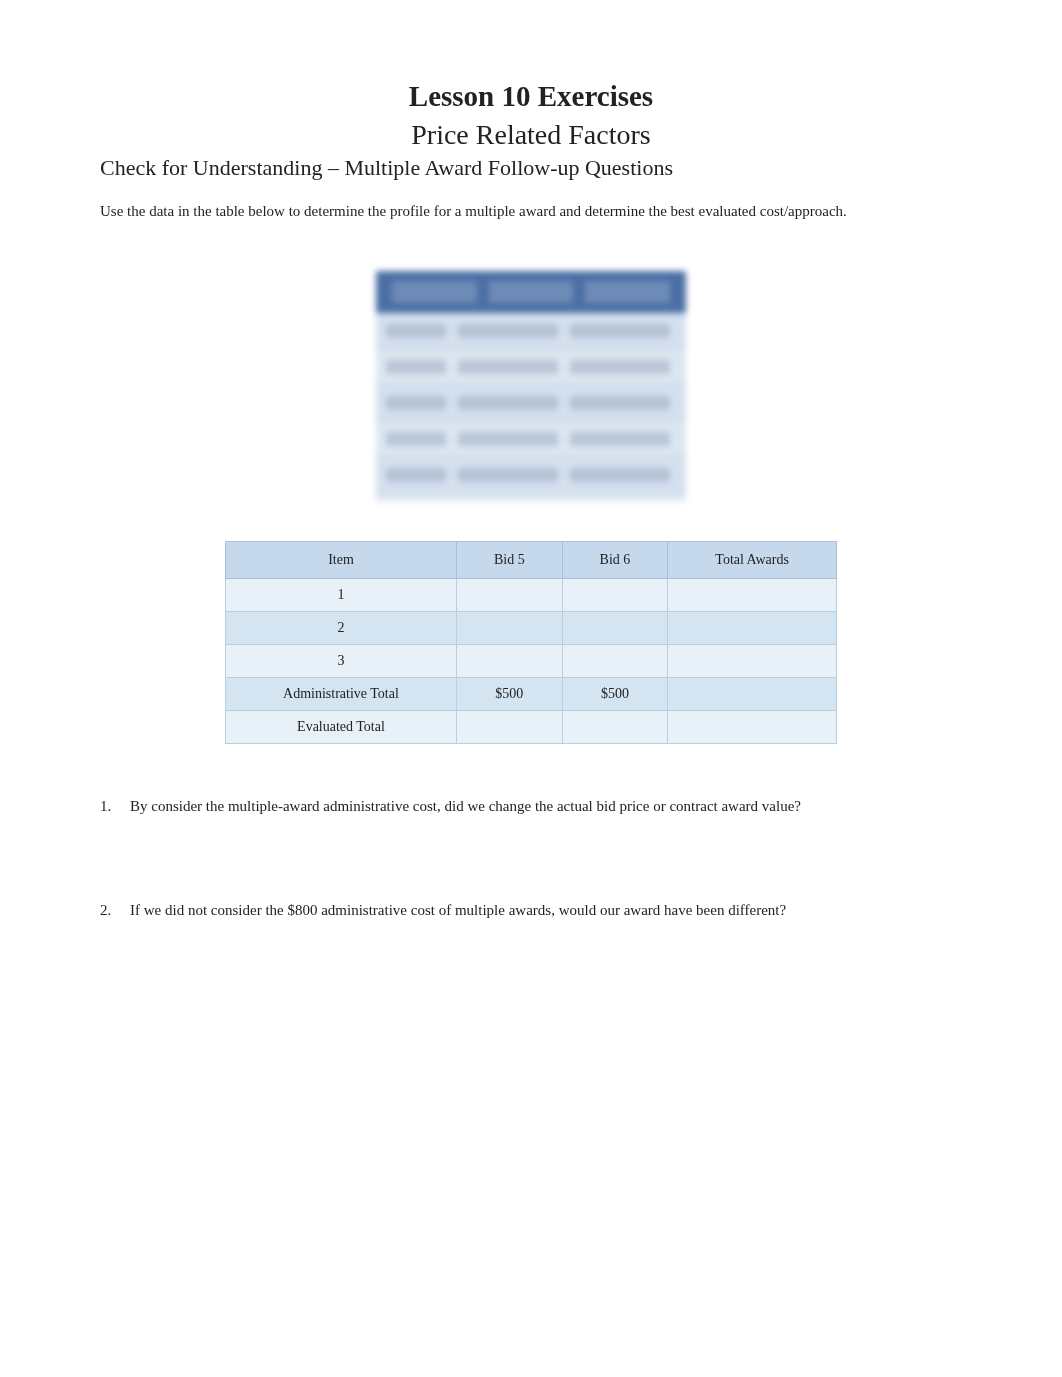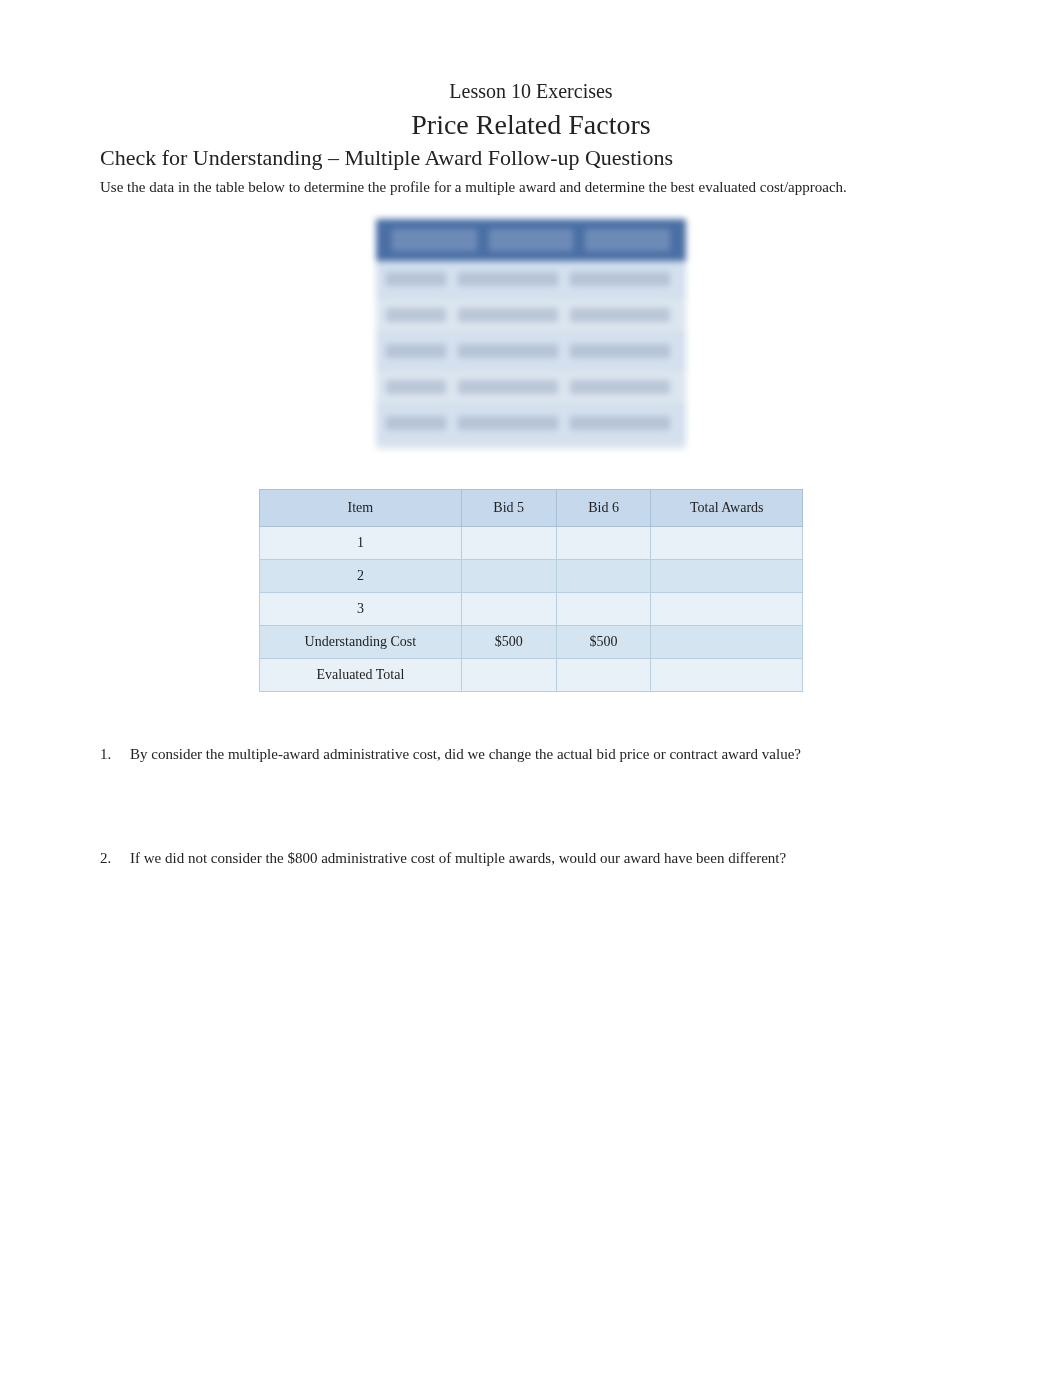--- a/index.html
+++ b/index.html
@@ -16,42 +16,42 @@
       min-height: 1377px;
       padding: 80px 100px;
     }
 
     .page-title {
       text-align: center;
       margin-bottom: 4px;
     }
 
     .title-main {
-      font-size: 20px;
-      font-weight: normal;
+      font-size: 29px;
+      font-weight: bold;
       display: block;
       margin-bottom: 6px;
     }
 
     .title-sub {
       font-size: 28px;
       font-weight: normal;
       display: block;
     }
 
     .section-heading {
       font-size: 22px;
       font-weight: normal;
-      margin-bottom: 4px;
+      margin-bottom: 18px;
     }
 
     .intro-text {
       font-size: 15px;
       line-height: 1.6;
-      margin-bottom: 20px;
+      margin-bottom: 48px;
     }
 
     
     .blurred-table-container {
       display: flex;
       justify-content: center;
       margin-bottom: 40px;
     }
 
     .blurred-table {
@@ -115,21 +115,21 @@
 
     
     .main-table-container {
       display: flex;
       justify-content: center;
       margin-bottom: 50px;
     }
 
     .main-table {
       border-collapse: collapse;
-      width: 544px;
+      width: 612px;
       font-size: 14px;
     }
 
     .main-table thead tr {
       background: #c5d8ec;
     }
 
     .main-table th {
       padding: 10px 20px;
       font-weight: normal;
@@ -243,21 +243,21 @@
           <td></td>
           <td></td>
         </tr>
         <tr>
           <td>3</td>
           <td></td>
           <td></td>
           <td></td>
         </tr>
         <tr>
-          <td>Understanding Cost</td>
+          <td>Administrative Total</td>
           <td>$500</td>
           <td>$500</td>
           <td></td>
         </tr>
         <tr>
           <td>Evaluated Total</td>
           <td></td>
           <td></td>
           <td></td>
         </tr>

